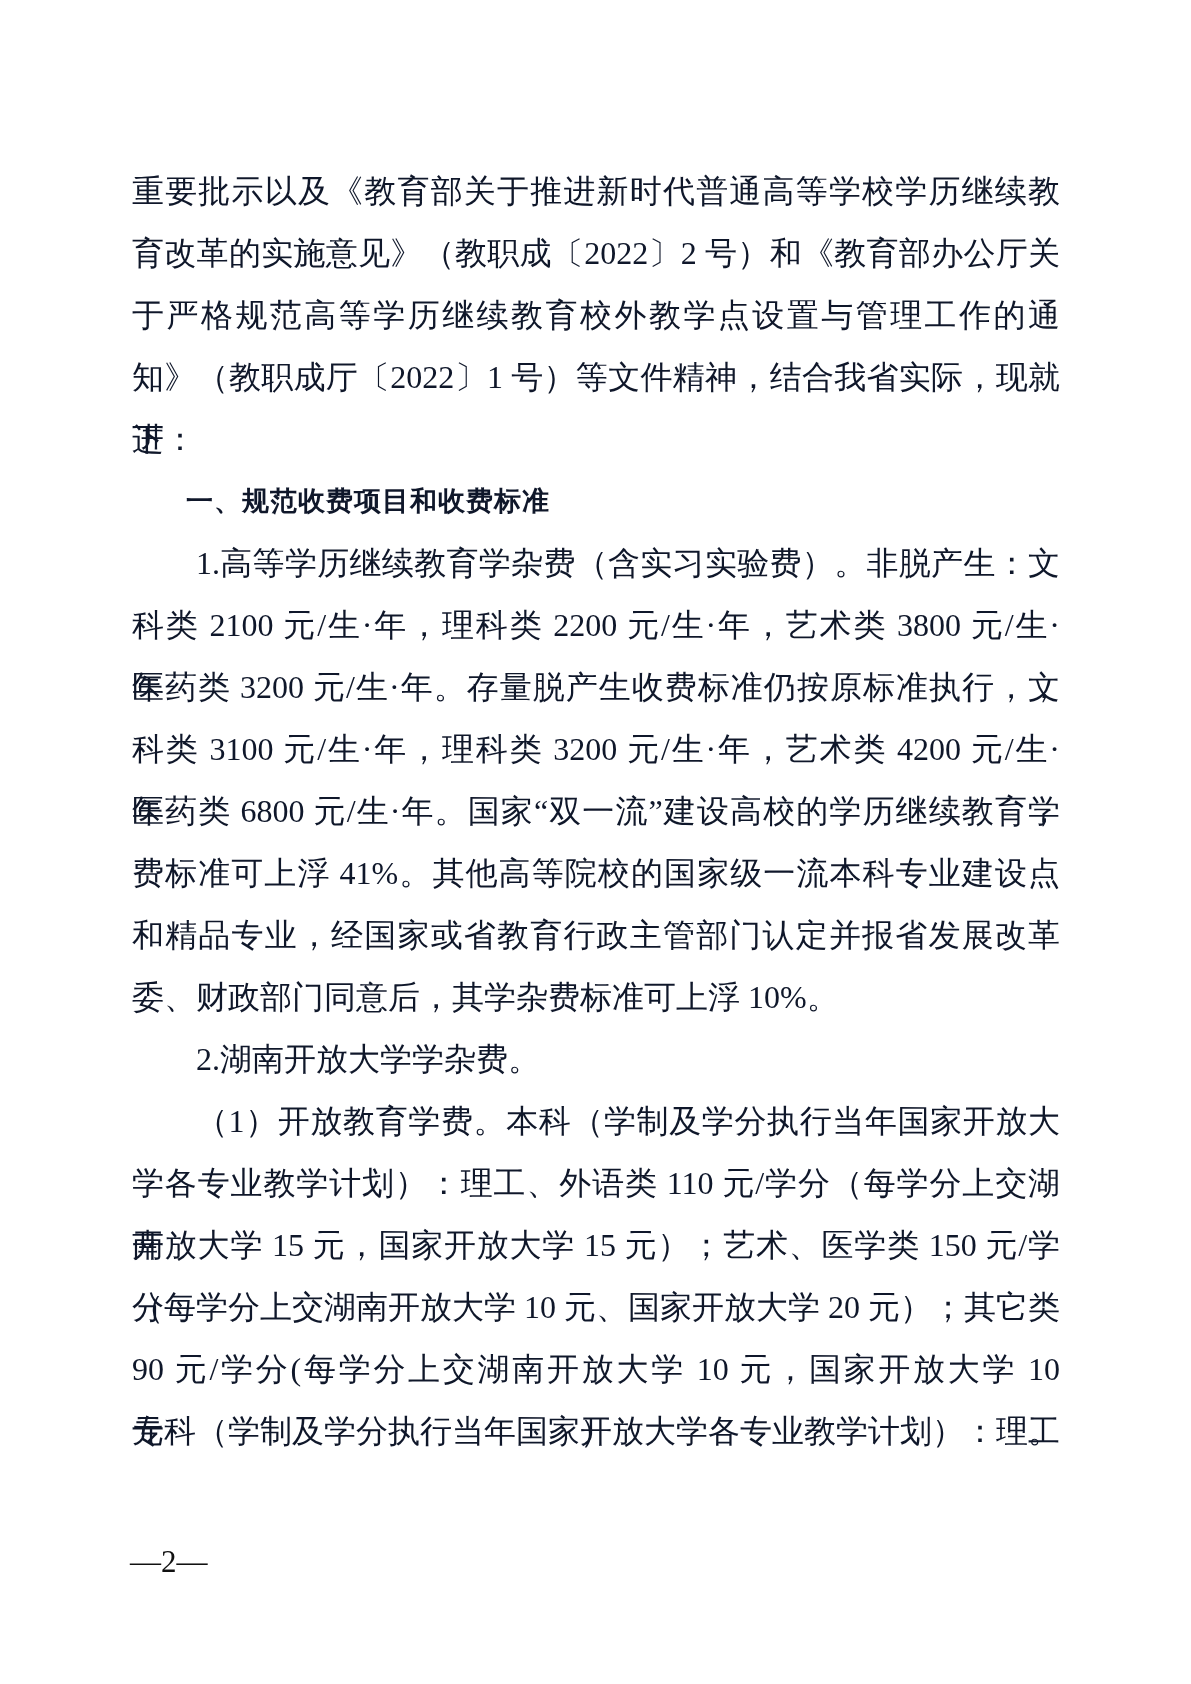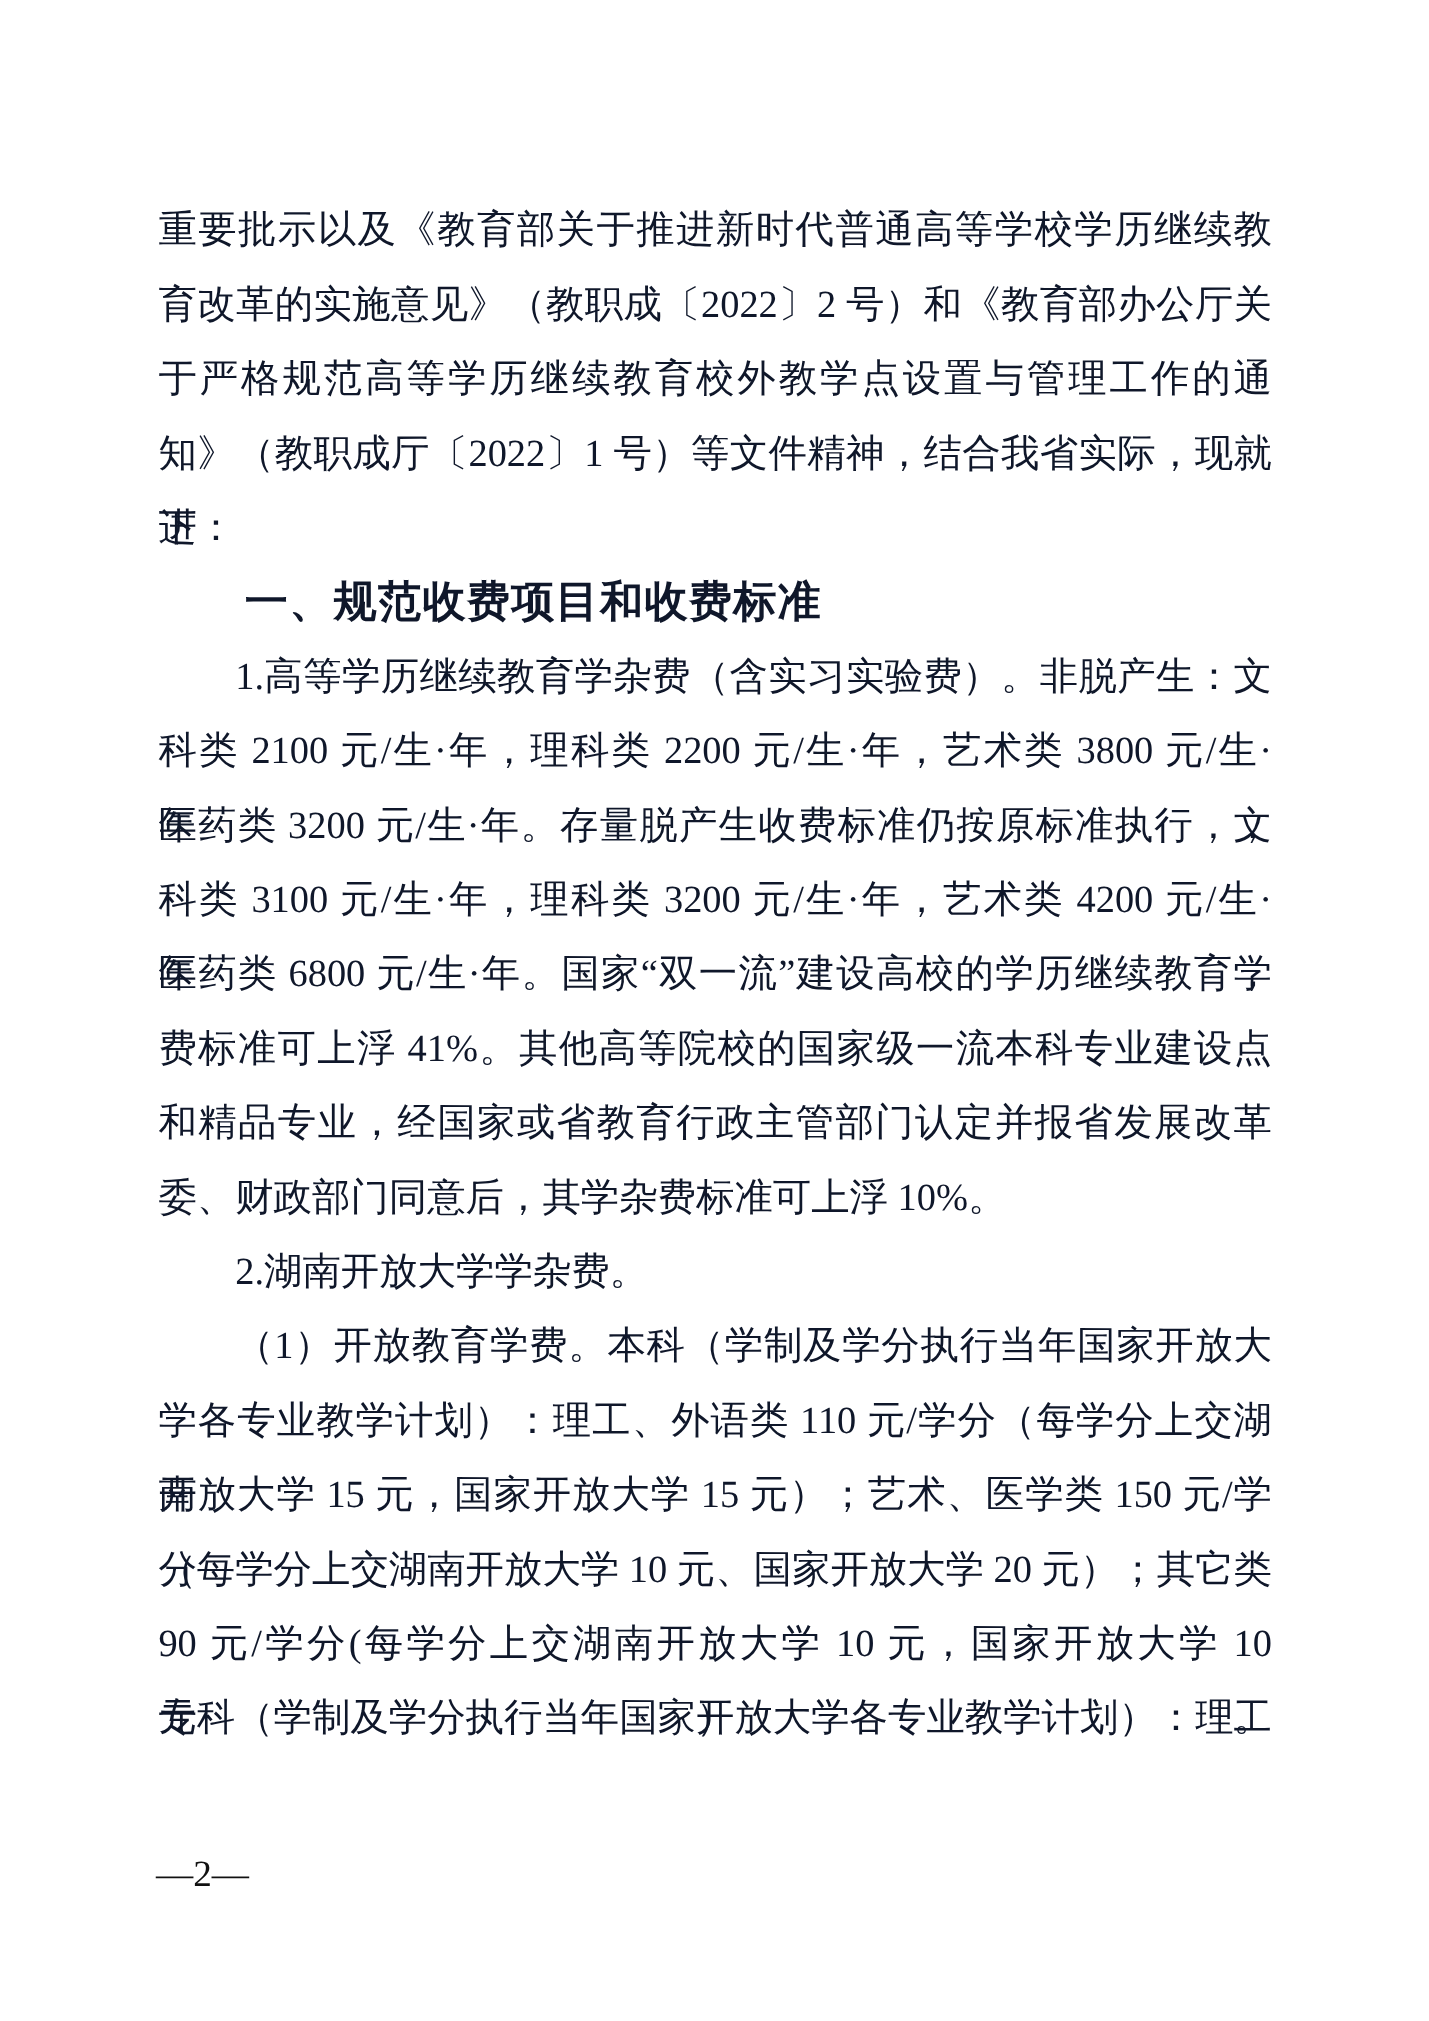--- a/index.html
+++ b/index.html
@@ -34,21 +34,21 @@
     white-space: normal;
     text-align-last: justify;
     text-justify: inter-character;
   }
   .line.indent {
     text-indent: 2em;
   }
   .line.heading {
     font-family: "Liberation Sans", "DejaVu Sans", sans-serif;
     font-weight: bold;
-    font-size: 36px;
+    font-size: 27px;
     letter-spacing: 1px;
   }
   .page-footer {
     position: absolute;
     left: 130px;
     top: 1542px;
     font-size: 31px;
     line-height: 40px;
     font-family: "Liberation Serif", "DejaVu Serif", serif;
     color: #111111;

